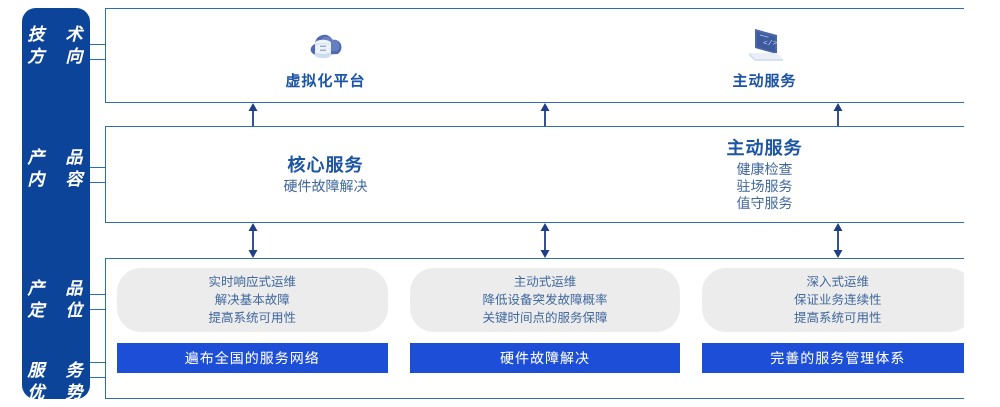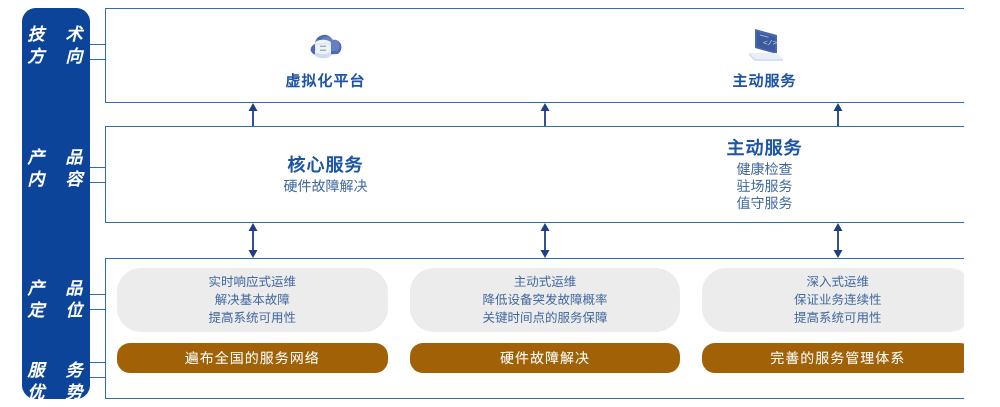--- a/index.html
+++ b/index.html
@@ -133,30 +133,29 @@
     justify-content: center;
     color: #41699f;
     font-size: 12.5px;
     line-height: 18px;
     text-align: center;
     white-space: pre-line;
     border-radius: 24px;
   }
   .blue-bar {
     margin-top: 11px;
-    background: #a16207;
+    background: #1d4ed8;
     height: 30px;
     display: flex;
     align-items: center;
     justify-content: center;
     color: #ffffff;
     font-size: 14px;
     letter-spacing: 1px;
     line-height: 18px;
-    border-radius: 13px;
   }
 
   
   .arrow {
     position: absolute;
     width: 14px;
   }
   .arrow.up   { top: 103px; height: 23px; }
   .arrow.both { top: 223px; height: 35px; }
 </style>

